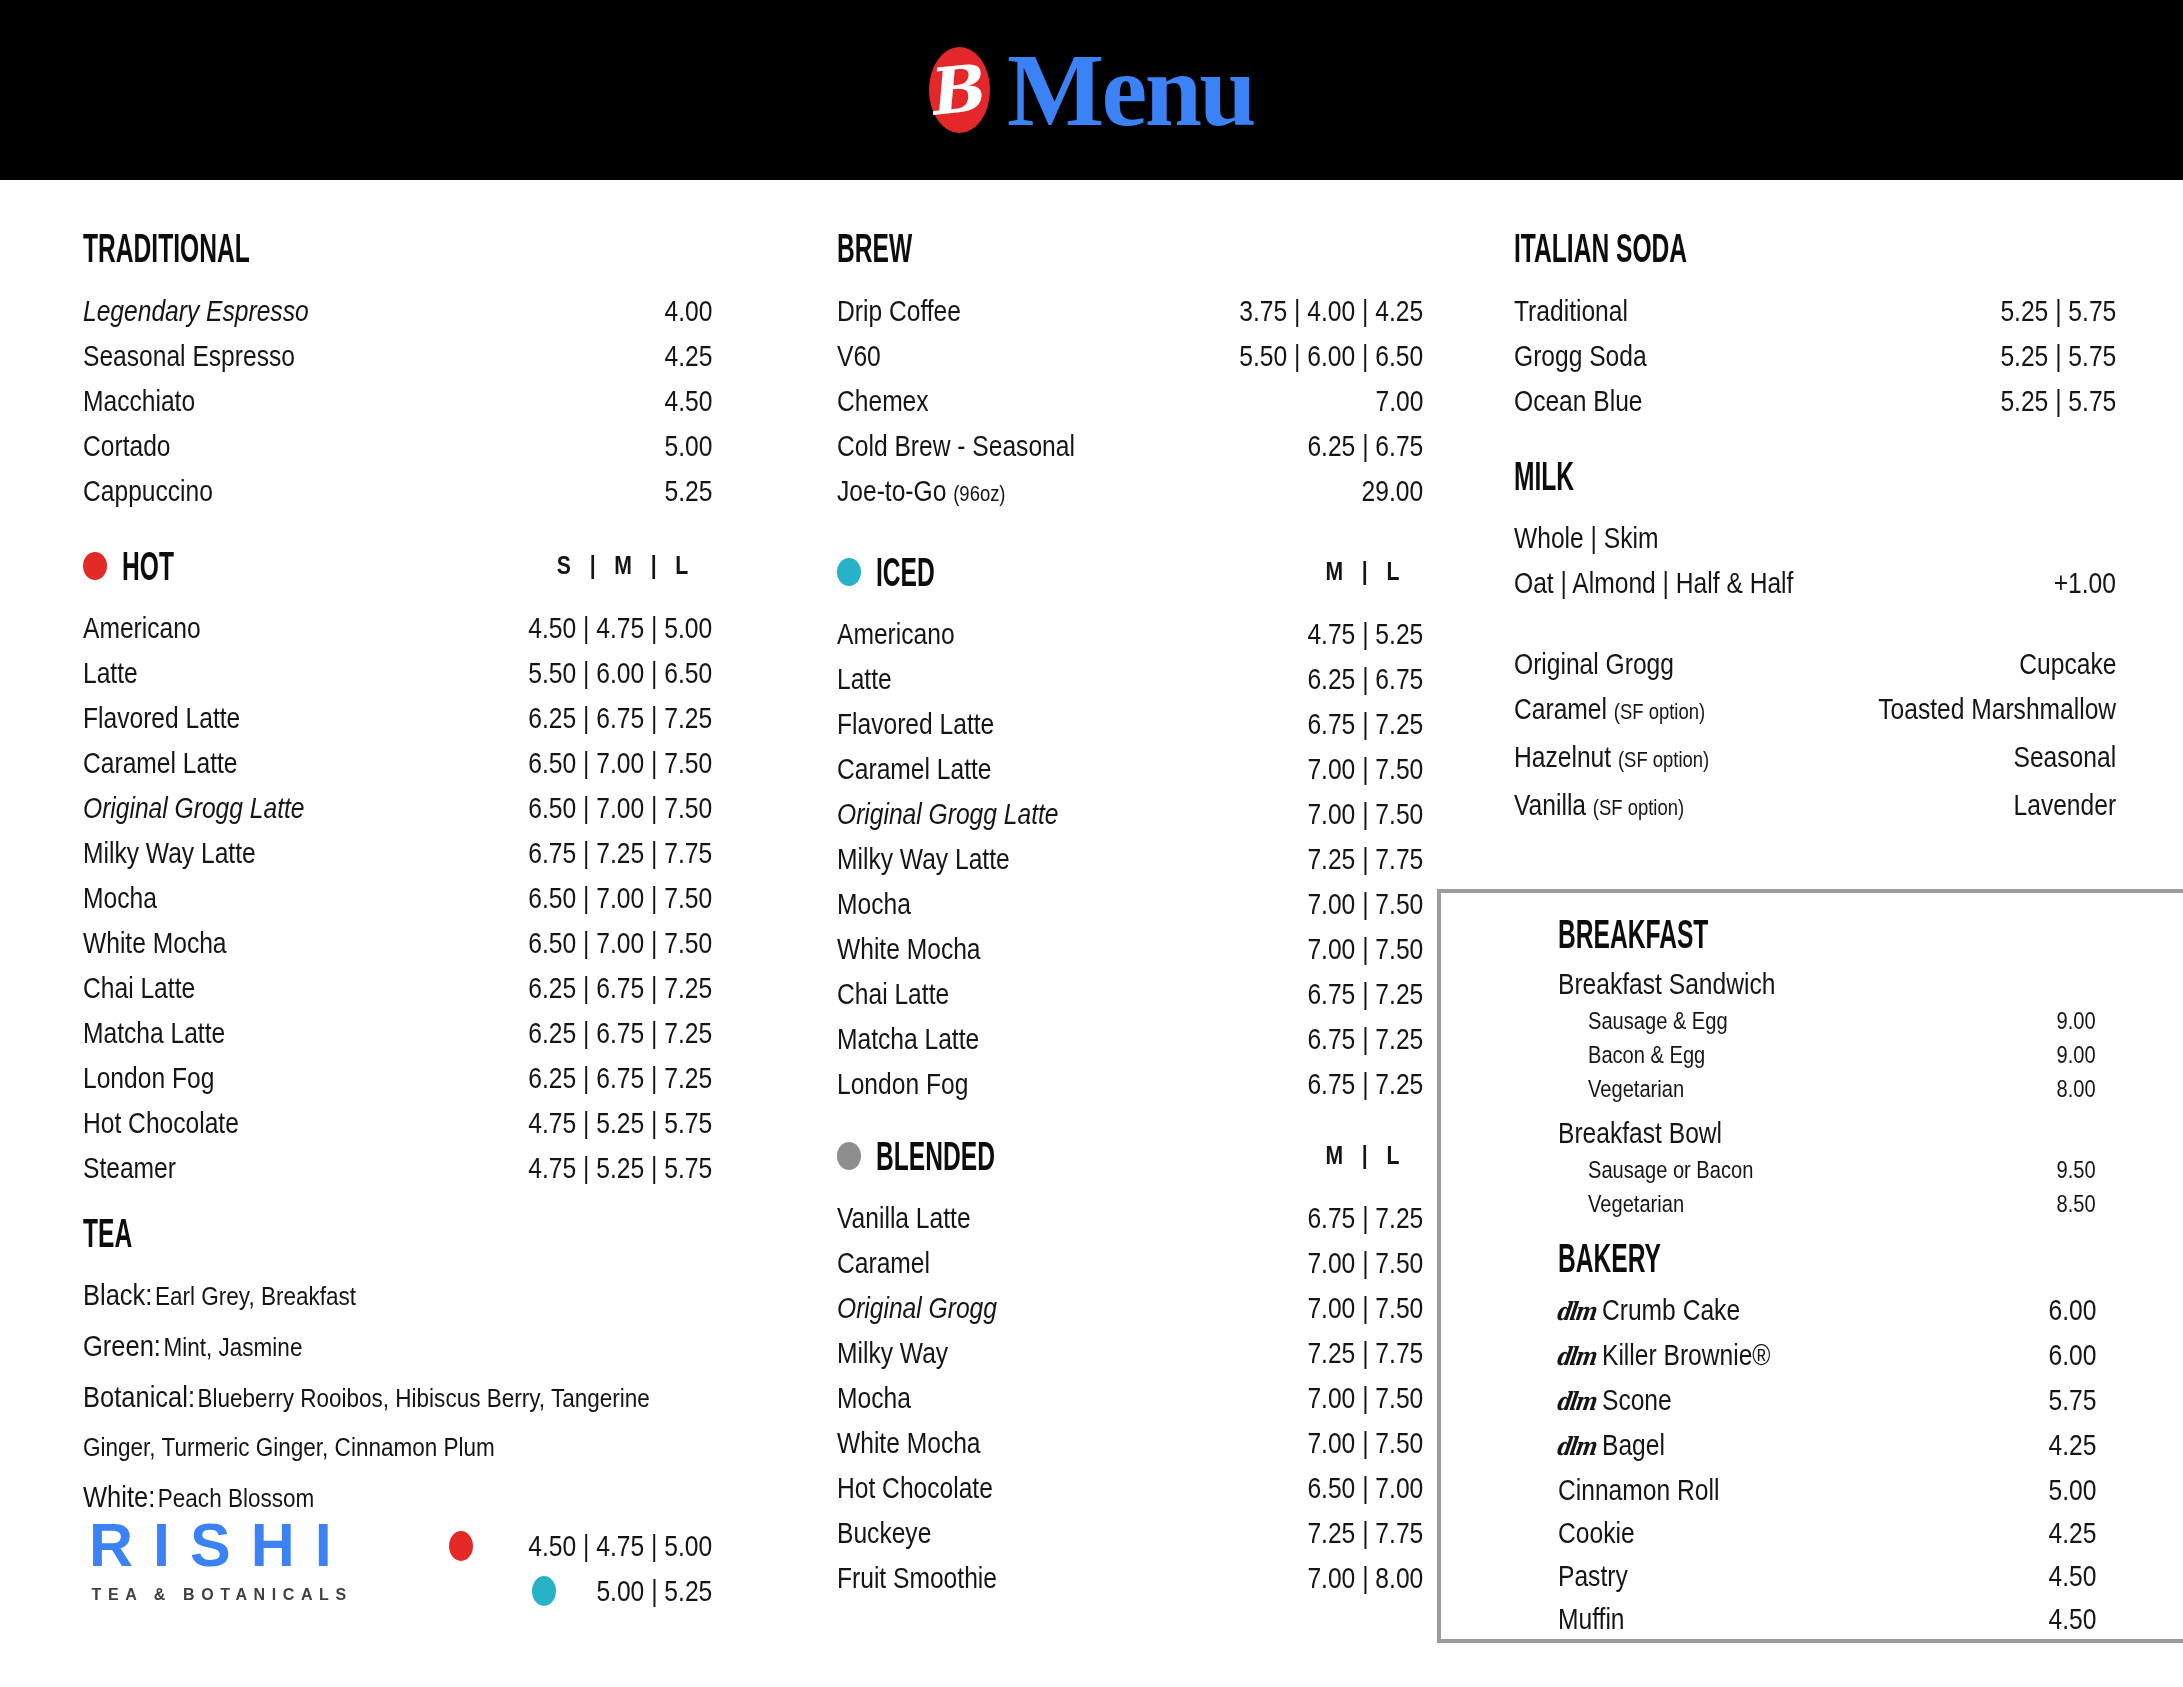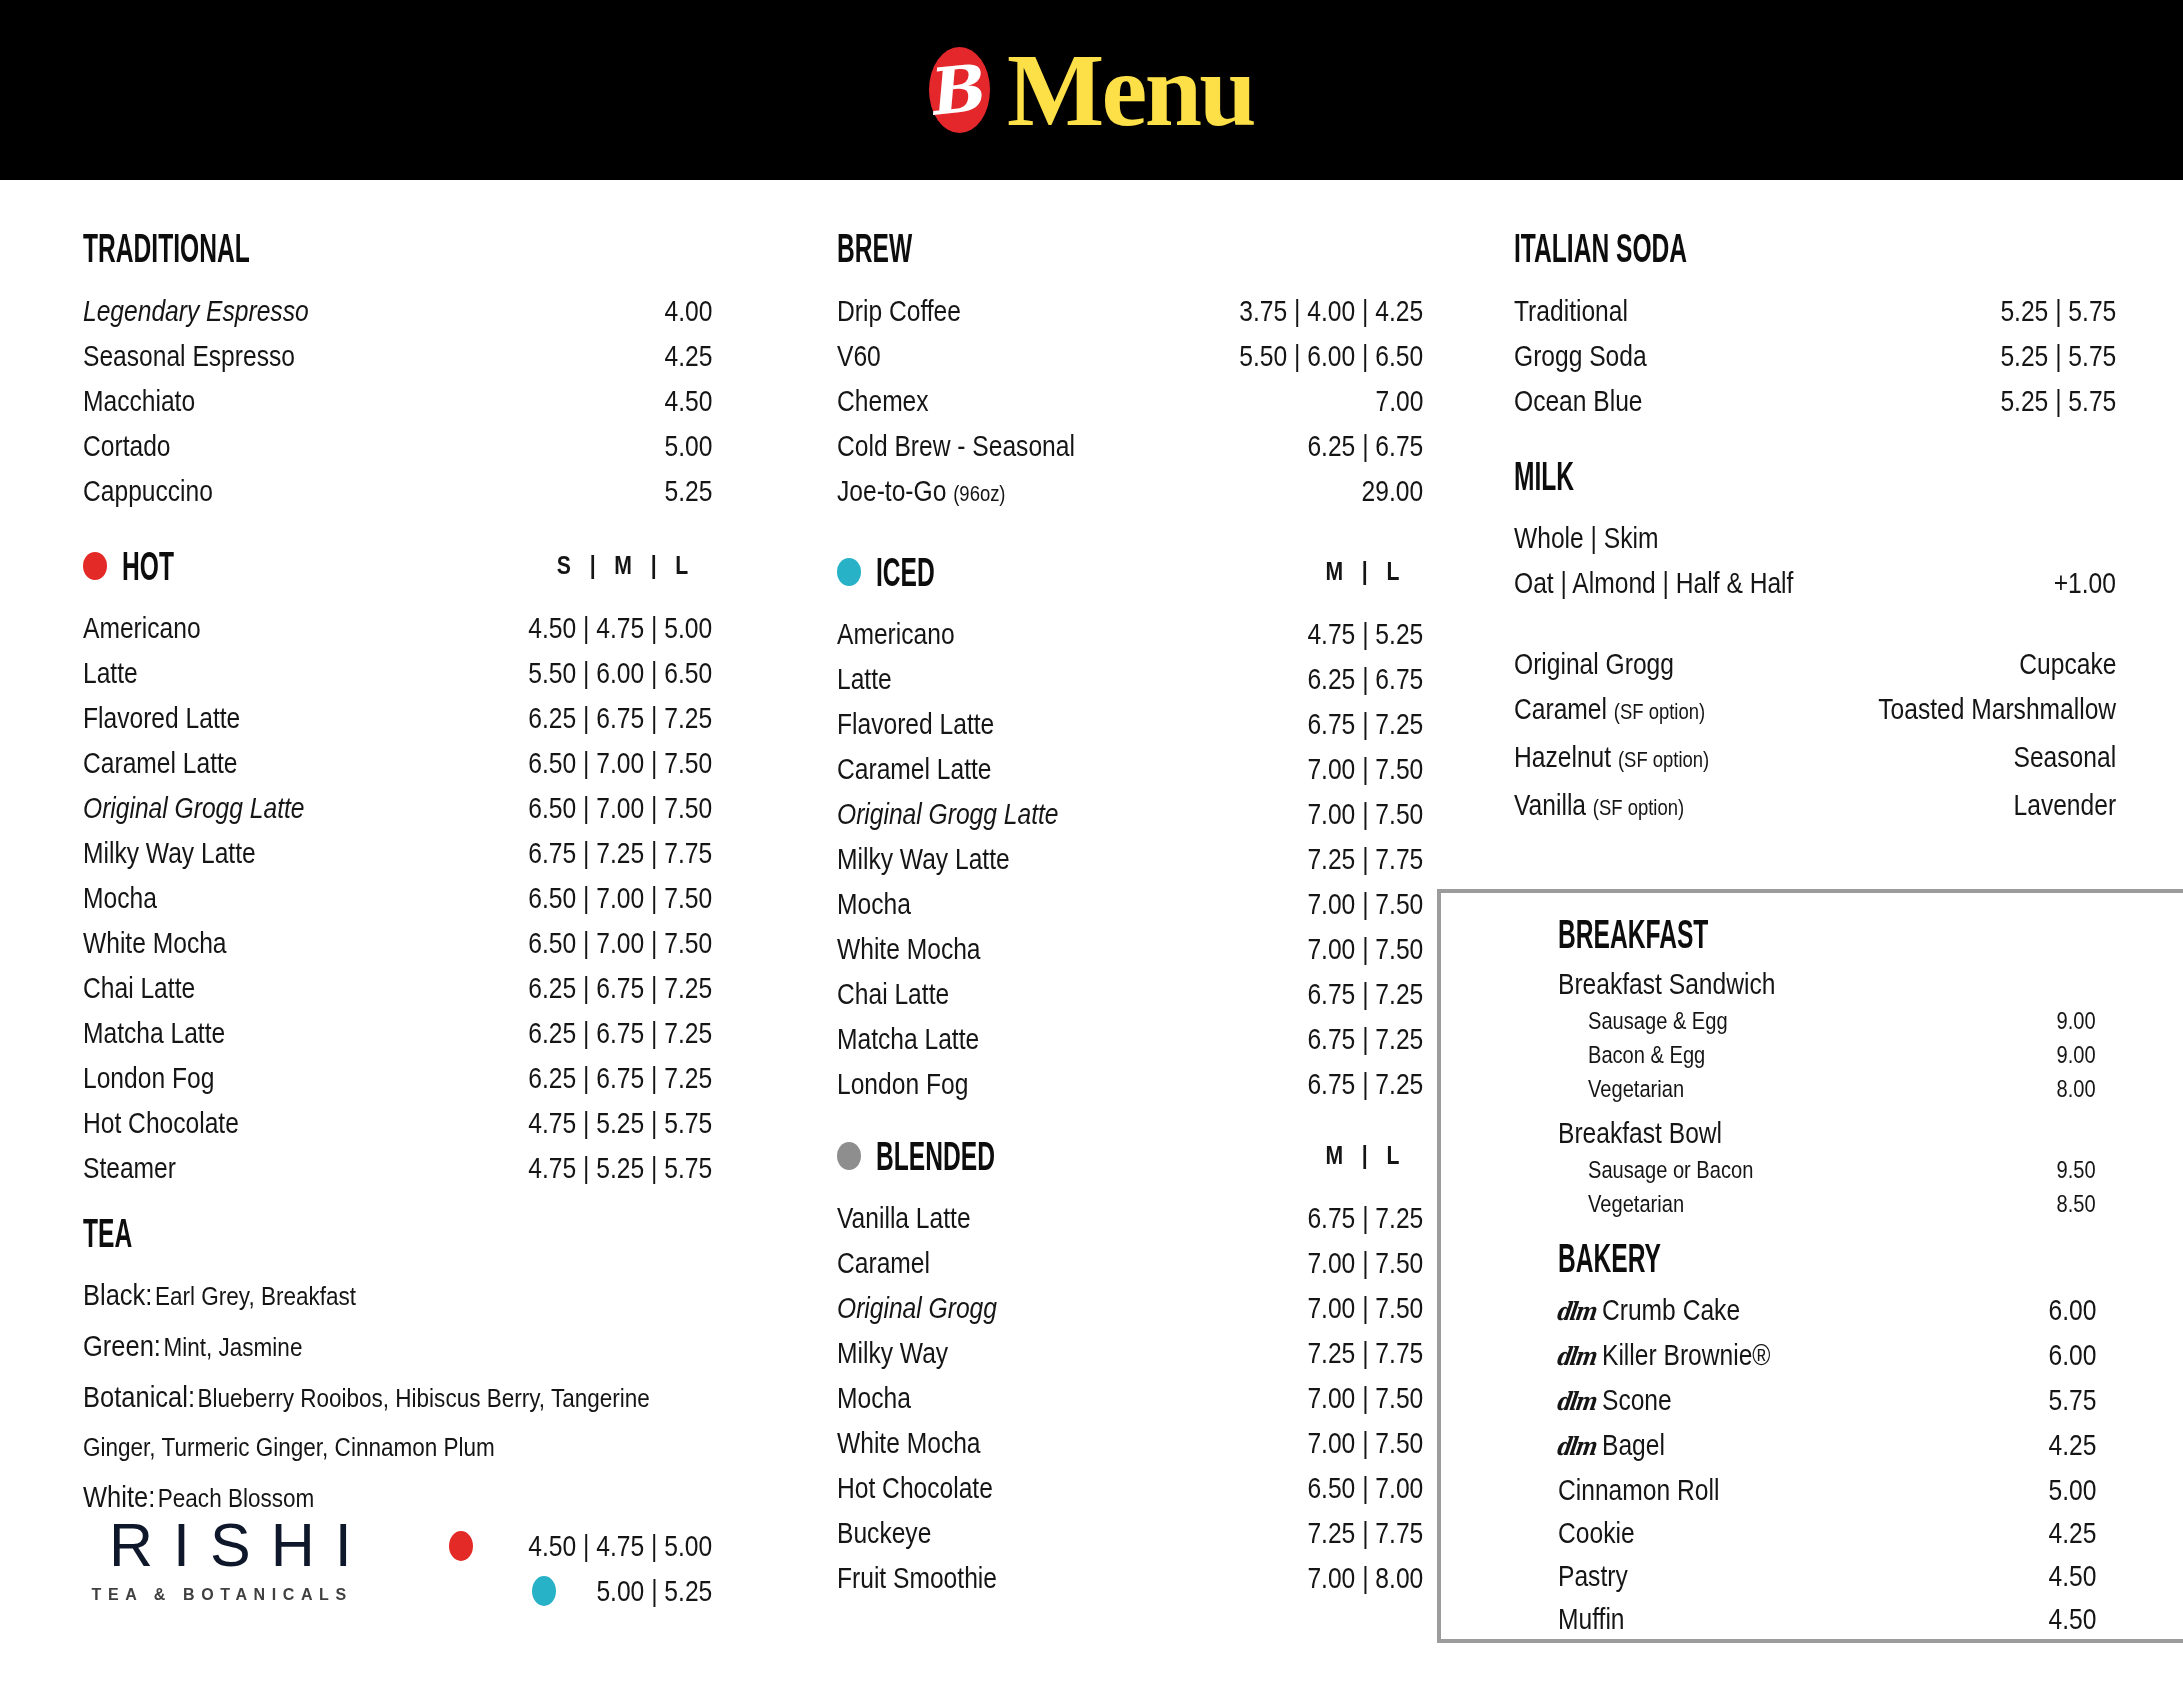--- a/index.html
+++ b/index.html
@@ -6,21 +6,21 @@
   .page{position:relative;width:2183px;height:1687px;background:#ffffff;overflow:hidden;
         font-family:"Liberation Sans",sans-serif;color:#151515;}
   
   .topbar{position:absolute;left:0;top:0;width:2183px;height:180px;background:#000;
           display:flex;align-items:center;justify-content:center;}
   .logo{display:flex;align-items:center;gap:17px;}
   .bmark{width:61px;height:86px;border-radius:50%;background:#e4272a;display:flex;
          align-items:center;justify-content:center;}
   .bletter{font-family:"DejaVu Serif",serif;font-style:italic;font-weight:700;font-size:64px;
            color:#fff;transform:rotate(-6deg);line-height:1;}
-  .menutitle{font-family:"Liberation Serif",serif;font-weight:700;font-size:103px;color:#fde047;
+  .menutitle{font-family:"Liberation Serif",serif;font-weight:700;font-size:103px;color:#3b82f6;
              letter-spacing:-2.6px;line-height:1;}
   
   .col{position:absolute;top:225px;}
   .col1{left:83px;width:629px;}
   .col2{left:837px;width:586px;}
   .col3{left:1514px;width:602px;}
   
   .sechead{display:flex;justify-content:space-between;align-items:center;height:46px;margin-bottom:16.5px;}
   .htl{display:flex;align-items:center;gap:14.6px;min-width:0;}
   .h1t{display:inline-block;font-size:41px;font-weight:700;line-height:46px;white-space:nowrap;
@@ -49,21 +49,21 @@
   .box .sechead{height:42px;margin-bottom:9.3px;}
   .grp{line-height:40px;font-size:30px;}
   .row.sub{line-height:34px;font-size:24.5px;padding-left:30px;}
   .row.gap{margin-top:6.6px;text-align:center;}
   .bak .row{line-height:43px;}
   .dlm{font-family:"DejaVu Serif",serif;font-style:italic;font-weight:700;font-size:25px;
        letter-spacing:-2.6px;display:inline-block;transform:skewX(-12deg);margin-right:8px;}
   .mt-bakery{margin-top:16px;}
   
   .rishi{position:absolute;left:89px;top:1515px;}
-  .rname{font-size:61px;font-weight:400;letter-spacing:20px;color:#0f172a;line-height:60px;margin-left:20px;}
+  .rname{font-size:61px;font-weight:700;letter-spacing:20px;color:#3b82f6;line-height:60px;}
   .rtag{font-size:16px;font-weight:700;letter-spacing:6.6px;color:#404040;margin-top:10.6px;margin-left:2.6px;}
   .legend{position:absolute;left:83px;top:1523px;width:629px;}
   .legrow{display:flex;justify-content:flex-end;align-items:center;height:45px;gap:14.6px;font-size:30px;}
   .legdot{width:24px;height:30px;border-radius:50%;flex:0 0 auto;}
 </style>
 </head>
 <body>
 
 <div class="page">
 

